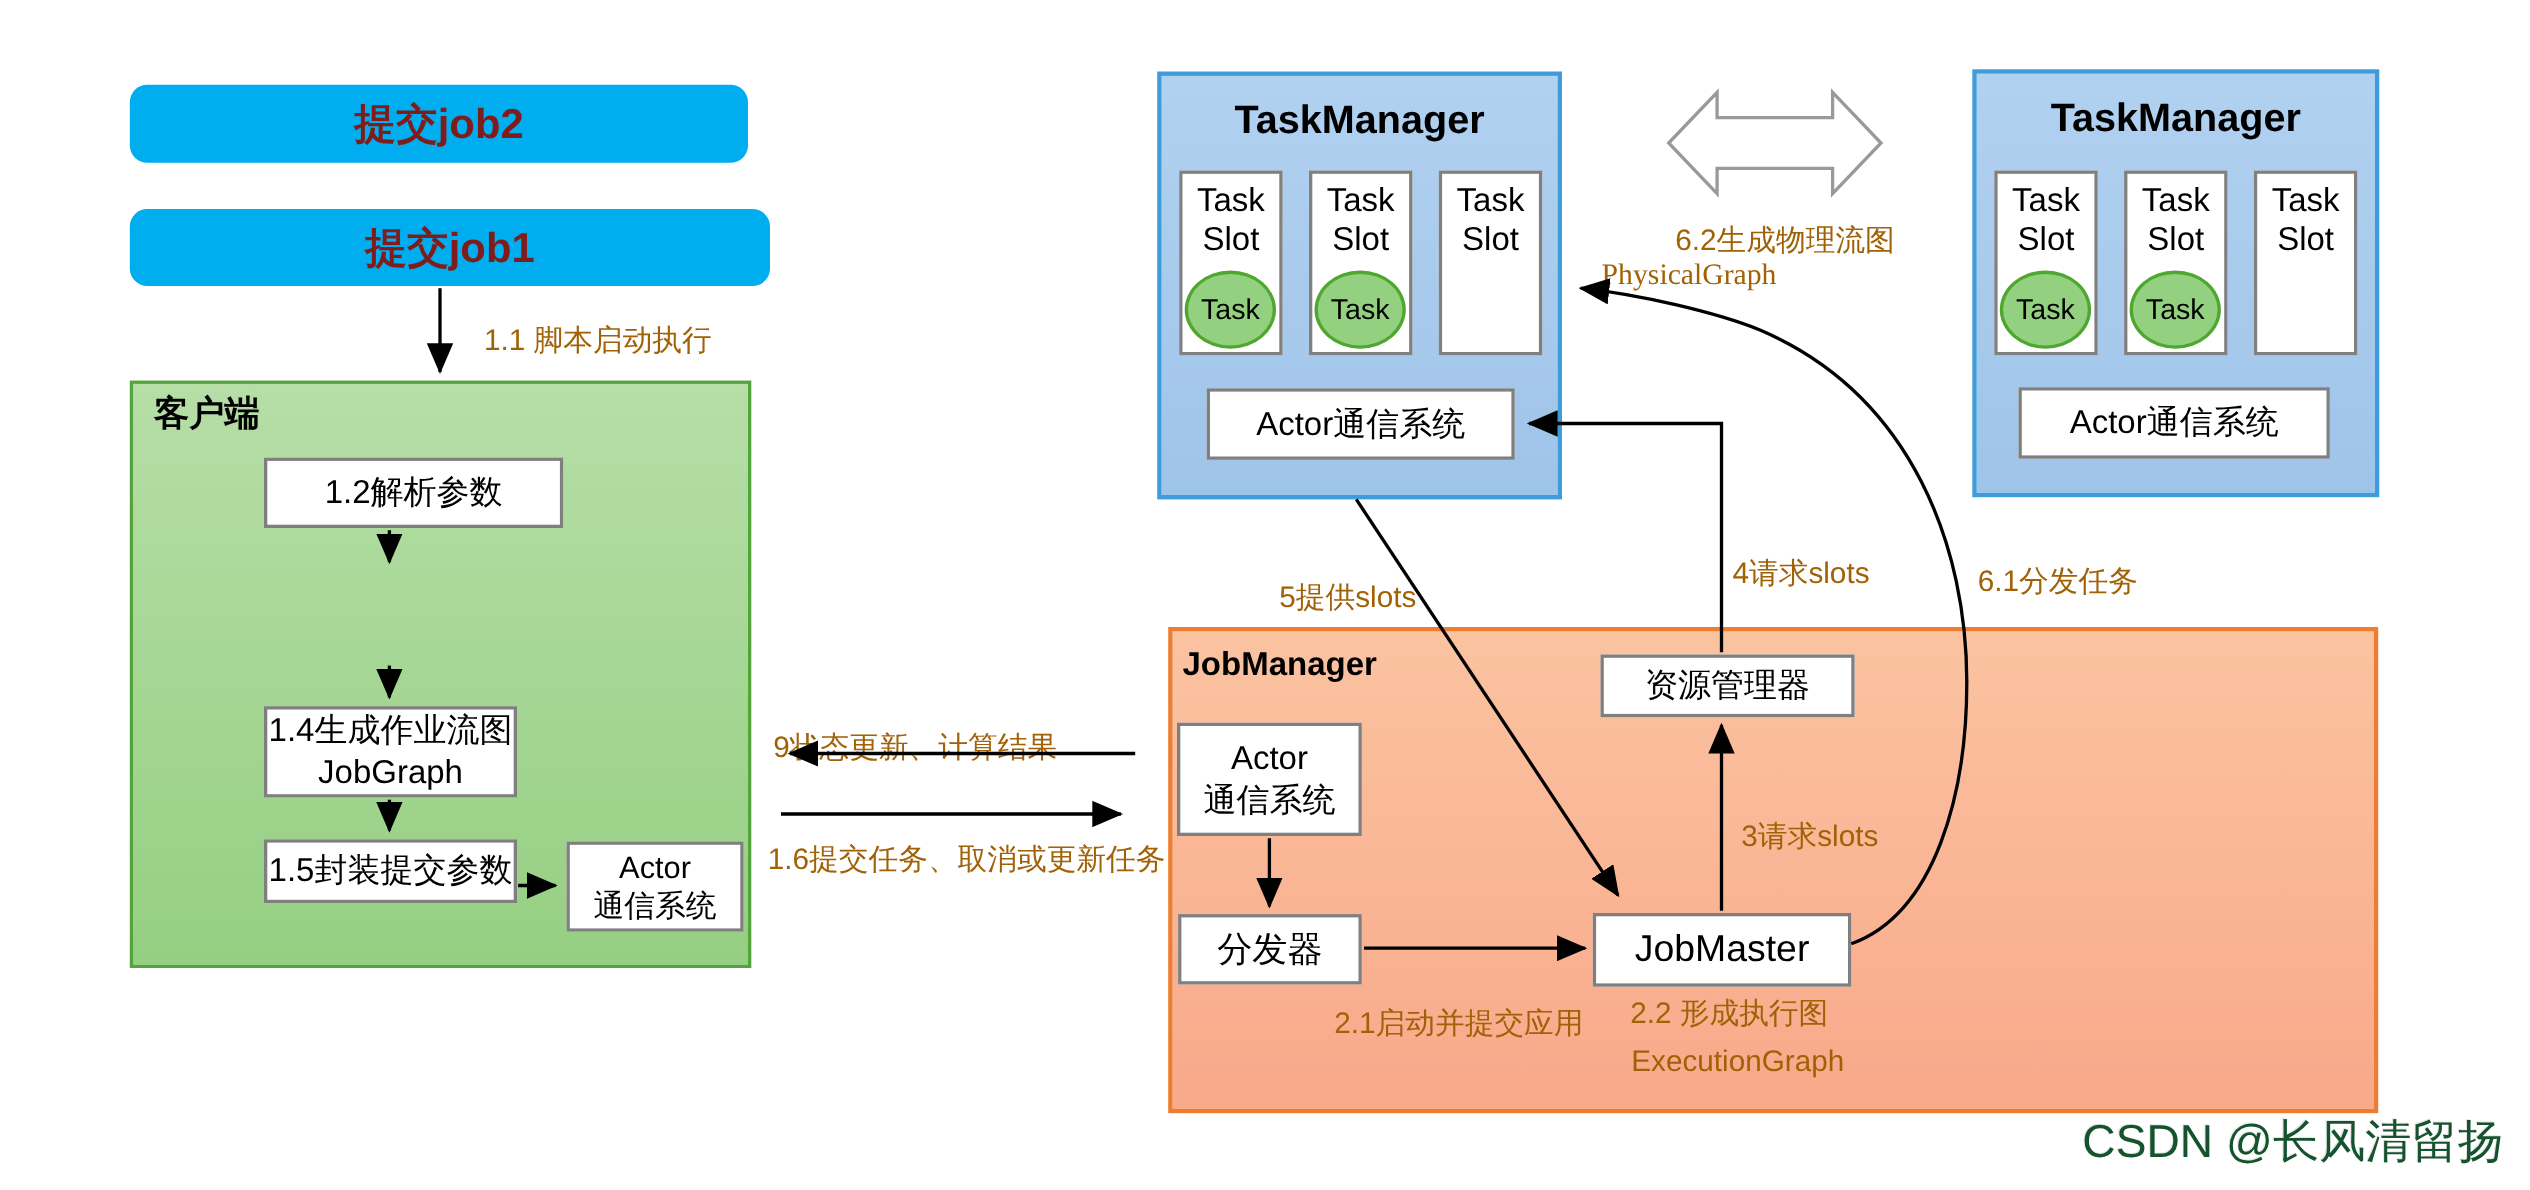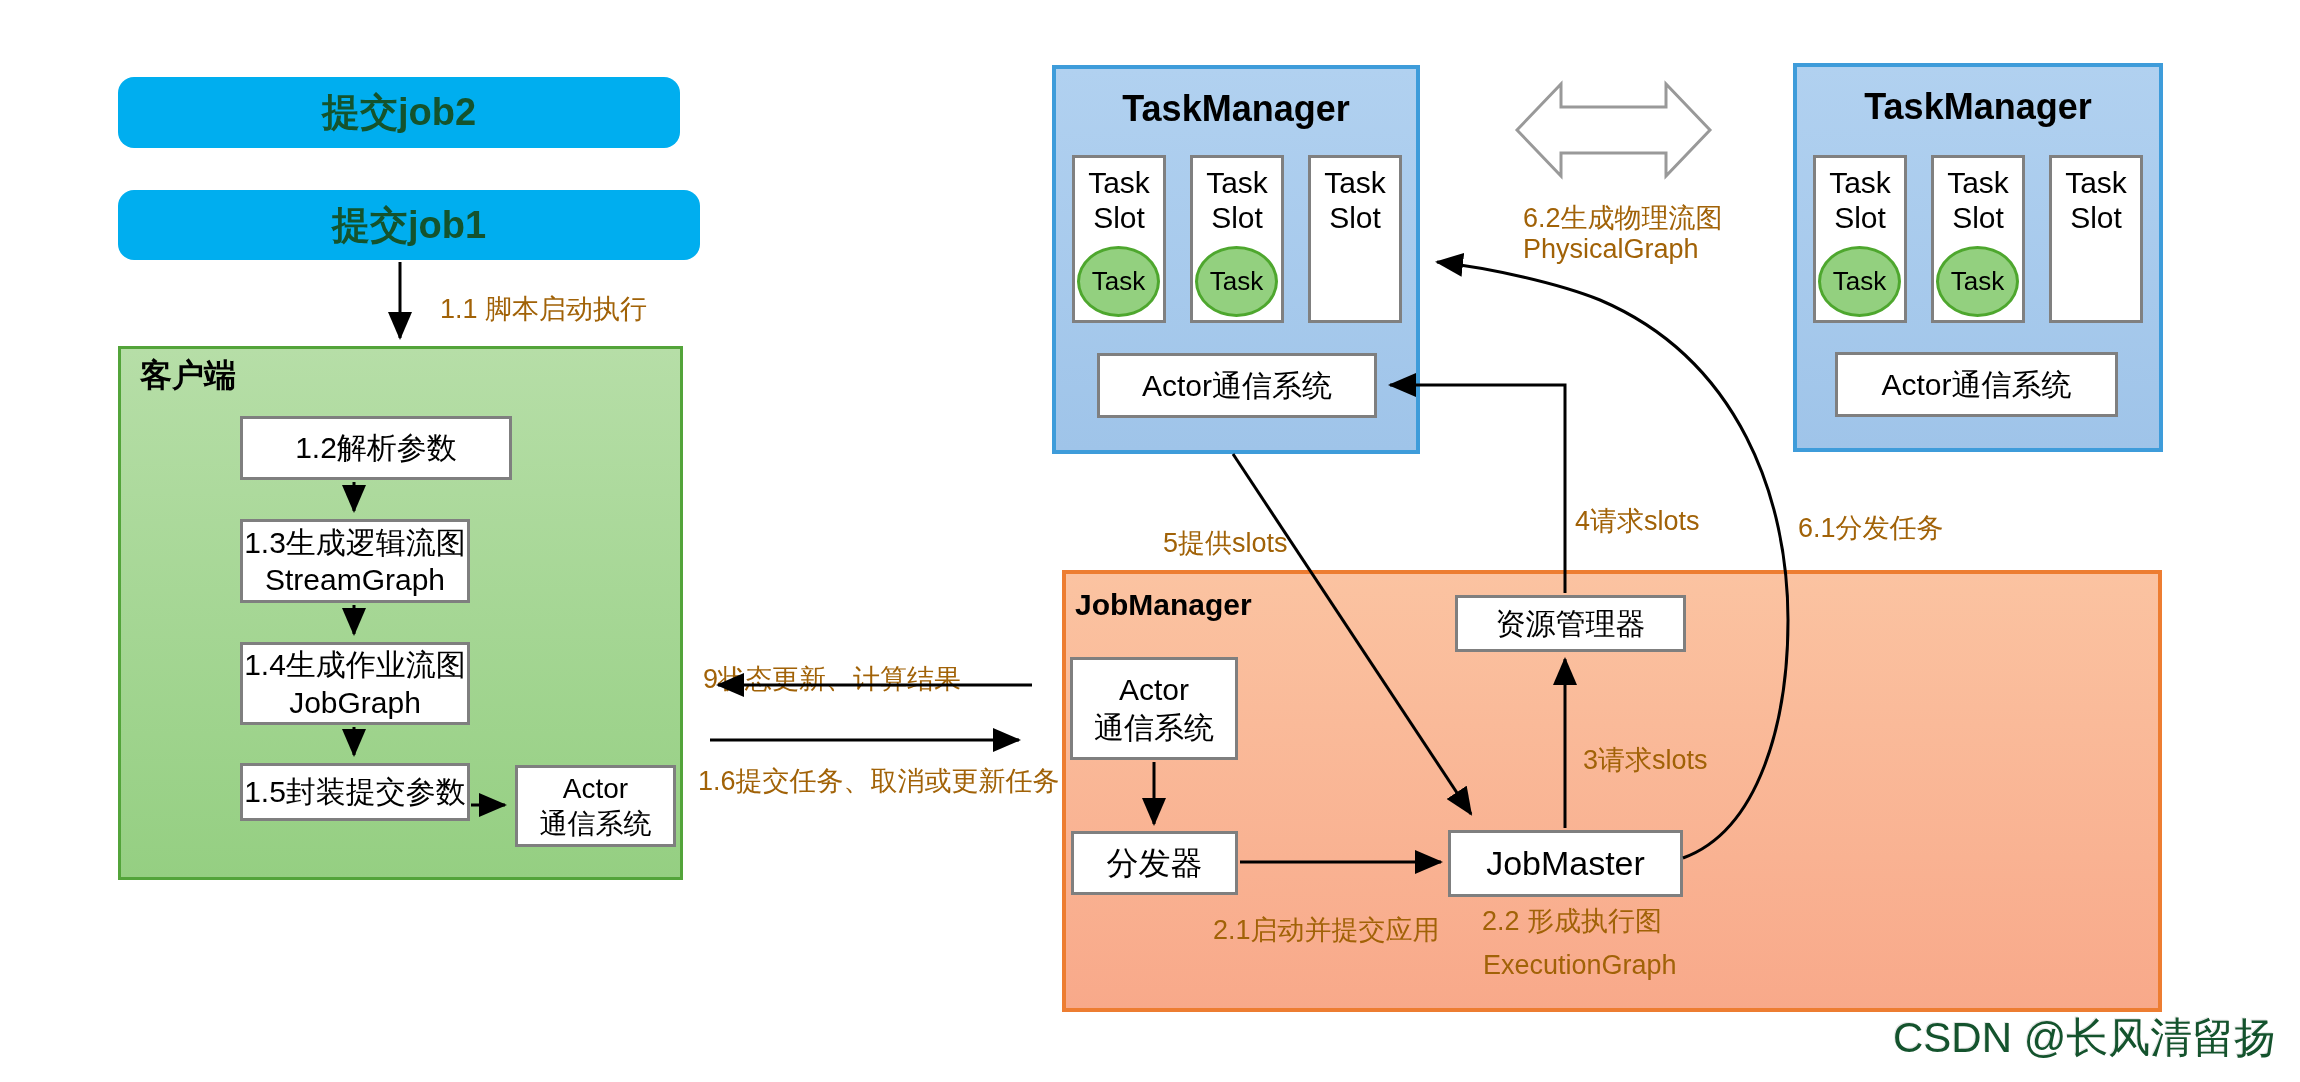--- a/index.html
+++ b/index.html
@@ -4,21 +4,21 @@
 <style>
   html,body{margin:0;padding:0;background:#fff;}
   #canvas{position:relative;width:2300px;height:1082px;background:#fff;overflow:hidden;
           font-family:"Liberation Sans","DejaVu Sans",sans-serif;color:#000;}
   .lbl{position:absolute;white-space:nowrap;font-size:27px;color:#a16207;}
   .panel-title{position:absolute;font-weight:bold;}
   .box{position:absolute;background:#fff;border:3px solid #7F7F7F;box-sizing:border-box;
        display:flex;flex-direction:column;align-items:center;justify-content:center;
        text-align:center;line-height:1.25;font-size:30px;}
   .btn{position:absolute;background:#00AEEF;border-radius:16px;display:flex;align-items:center;
-       justify-content:center;font-size:38px;font-weight:bold;color:#14532d;}
+       justify-content:center;font-size:38px;font-weight:bold;color:#7f1d1d;}
   .client-panel{position:absolute;left:118px;top:346px;width:565px;height:534px;box-sizing:border-box;
        border:3px solid #53A43A;background:linear-gradient(180deg,#B6DEA7 0%,#95CF82 100%);}
   .tm-panel{position:absolute;width:368px;height:389px;box-sizing:border-box;border:4px solid #3E9CDA;
        background:linear-gradient(180deg,#B1D1F0 0%,#9FC4E9 100%);}
   .jm-panel{position:absolute;left:1062px;top:570px;width:1100px;height:442px;box-sizing:border-box;
        border:4px solid #ED7D31;background:linear-gradient(180deg,#FBC3A1 0%,#F8A98A 100%);}
   .slot{position:absolute;width:94px;height:168px;background:#fff;border:3px solid #808080;
         box-sizing:border-box;text-align:center;font-size:30px;line-height:1.15;padding-top:8px;}
   .task-ellipse{position:absolute;width:83px;height:71px;border-radius:50%;background:#93D07F;
         border:3px solid #4EA72E;box-sizing:border-box;display:flex;align-items:center;
@@ -37,24 +37,20 @@
   </div>
   <div class="btn" style="left:118px;top:190px;width:582px;height:70px;">
     <span>提交job1</span>
   </div>
 
   <div class="client-panel"></div>
   <div class="panel-title" style="left:140px;top:354px;font-size:32px;">客户端</div>
 
   <div class="box" style="left:240px;top:416px;width:272px;height:64px;">
     <span>1.2解析参数</span>
-  </div>
-  <div class="box" style="left:240px;top:519px;width:230px;height:84px;">
-    <span>1.3生成逻辑流图</span>
-    <span>StreamGraph</span>
   </div>
   <div class="box" style="left:240px;top:642px;width:230px;height:83px;">
     <span>1.4生成作业流图</span>
     <span>JobGraph</span>
   </div>
   <div class="box" style="left:240px;top:763px;width:230px;height:58px;">
     <span>1.5封装提交参数</span>
   </div>
   <div class="box" style="left:515px;top:765px;width:161px;height:82px;font-size:28px;">
     <span>Actor</span>
@@ -131,21 +127,21 @@
   <div class="lbl" style="left:703px;top:613px;margin-top:48px;">9状态更新、计算结果</div>
   <div class="lbl" style="left:698px;top:763px;">1.6提交任务、取消或更新任务</div>
   <div class="lbl" style="left:1213px;top:912px;">2.1启动并提交应用</div>
   <div class="lbl" style="left:1482px;top:903px;">2.2 形成执行图</div>
   <div class="lbl" style="left:1483px;top:950px;">ExecutionGraph</div>
   <div class="lbl" style="left:1583px;top:742px;">3请求slots</div>
   <div class="lbl" style="left:1575px;top:503px;">4请求slots</div>
   <div class="lbl" style="left:1163px;top:525px;">5提供slots</div>
   <div class="lbl" style="left:1798px;top:510px;">6.1分发任务</div>
   <div class="lbl" style="left:1523px;top:200px;">6.2生成物理流图</div>
-  <div class="lbl" style="left:1523px;top:234px;">PhysicalGraph</div>
+  <div class="lbl" style="left:1456px;top:234px;font-family:Liberation Serif, serif;">PhysicalGraph</div>
 
   <div class="watermark">CSDN @长风清留扬</div>
 
   <svg class="overlay" width="2300" height="1082" viewBox="0 0 2300 1082">
     <defs>
       <marker id="arr" markerUnits="userSpaceOnUse" markerWidth="30" markerHeight="24" refX="26" refY="12" orient="auto">
         <path d="M0,0 L28,12 L0,24 z" fill="#000"></path>
       </marker>
     </defs>
 

